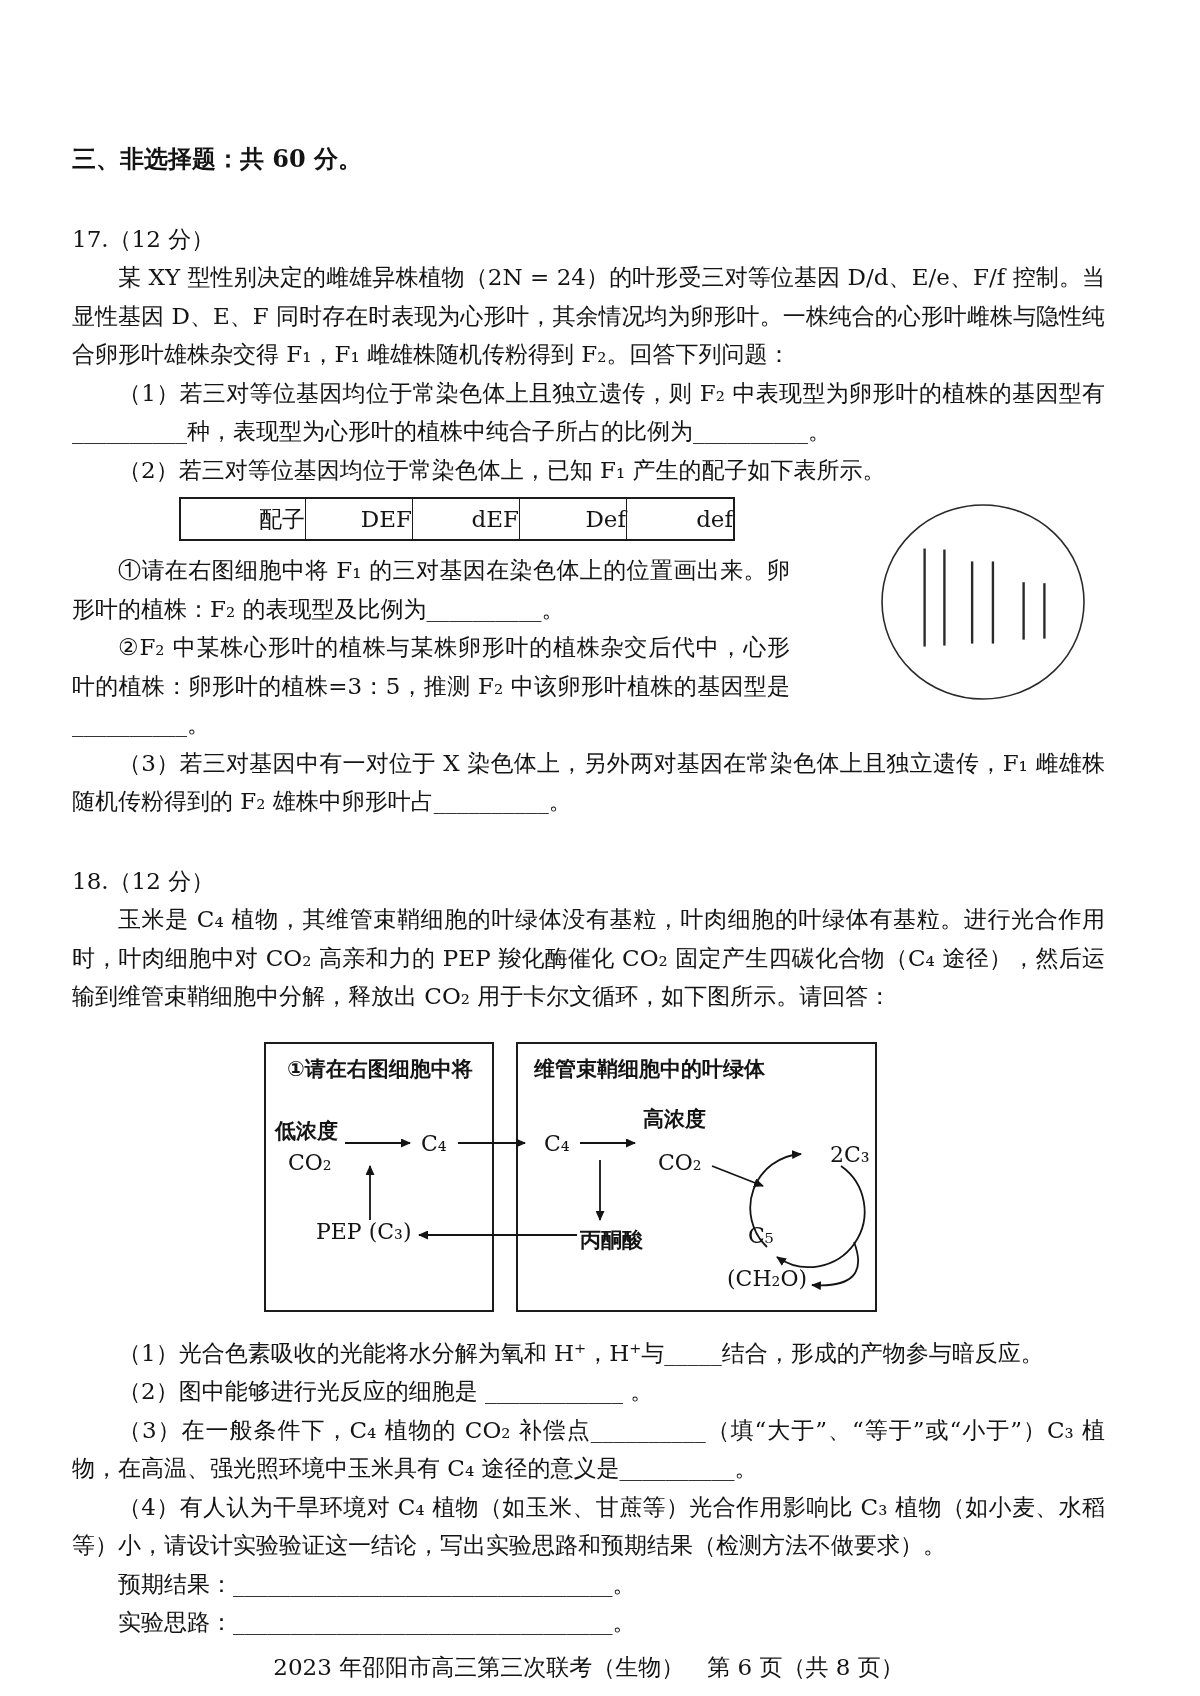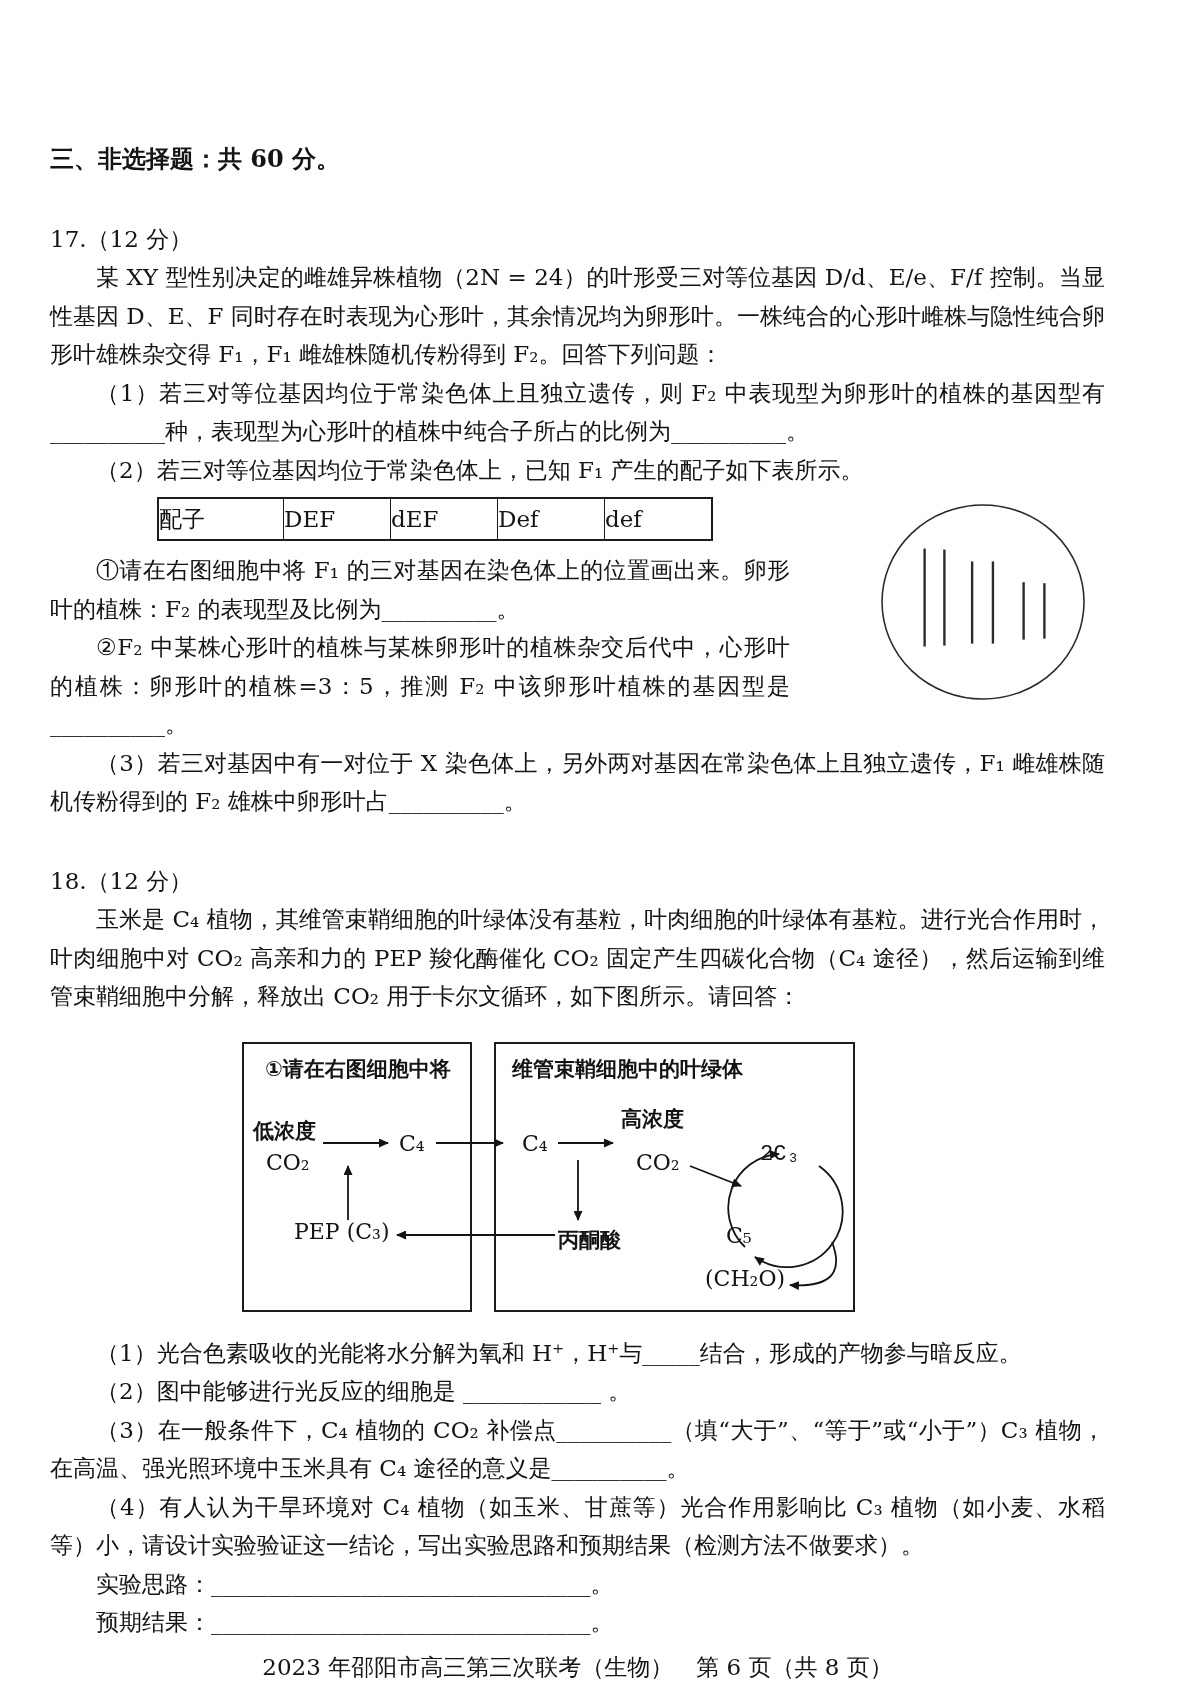--- a/index.html
+++ b/index.html
@@ -1,26 +1,26 @@
 <!DOCTYPE html>
 <html><head>
 <meta charset="utf-8">
 <style>
   html,body{margin:0;padding:0;background:#e8e8e8;}
   .page{
     position:relative;width:1200px;height:1696px;margin:0 auto;background:#ffffff;
     font-family:"DejaVu Serif","Liberation Serif",serif;
     font-size:23px;line-height:38.5px;color:#141414;
-    padding:140px 95px 0 50px;box-sizing:border-box;overflow:hidden;
+    padding:140px 95px 0 72px;box-sizing:border-box;overflow:hidden;
   }
   p{margin:0;text-indent:2em;text-align:justify;}
   .section-heading{font-weight:bold;text-indent:0;font-size:24px;}
   .qnum{text-indent:0;margin-top:41px;}
   
-  table.gametes{border-collapse:collapse;margin:8px 0 10px 107px;text-align:left;border:2.5px solid #1c1c1c;}
+  table.gametes{border-collapse:collapse;margin:8px 0 10px 107px;text-align:right;border:2.5px solid #1c1c1c;}
   table.gametes th,table.gametes td{border:1.5px solid #1c1c1c;height:40px;padding:0;font-weight:normal;font-size:23px;}
   .col-first{width:124px;}
   .col-g{width:106px;}
   
   .cell-figure{float:right;width:210px;height:200px;margin:6px 15px 0 90px;}
   
   .diagram{position:relative;height:282px;margin:26px 0 10px 0;}
   .dbox{position:absolute;border:2px solid #1c1c1c;box-sizing:border-box;background:transparent;}
   .dlabel{position:absolute;white-space:nowrap;line-height:26px;}
   .cnlabel{font-family:"DejaVu Sans","Liberation Sans",sans-serif;font-weight:bold;font-size:21px;}
@@ -104,27 +104,27 @@
 
     <div class="dlabel cnlabel" style="left:203px;top:76px;">低浓度</div>
     <div class="dlabel formula" style="left:216px;top:108px;">CO₂</div>
     <div class="dlabel formula" style="left:349px;top:89px;">C₄</div>
     <div class="dlabel formula" style="left:244px;top:177px;">PEP (C₃)</div>
 
     <div class="dlabel formula" style="left:472px;top:89px;">C₄</div>
     <div class="dlabel cnlabel" style="left:571px;top:64px;">高浓度</div>
     <div class="dlabel formula" style="left:586px;top:108px;">CO₂</div>
     <div class="dlabel cnlabel" style="left:508px;top:185px;">丙酮酸</div>
-    <div class="dlabel formula" style="left:710px;top:100px;font-family:Liberation Mono, monospace;">2C₃</div>
+    <div class="dlabel formula" style="left:758px;top:100px;">2C₃</div>
     <div class="dlabel formula" style="left:676px;top:181px;">C₅</div>
     <div class="dlabel formula" style="left:655px;top:224px;">(CH₂O)</div>
   </div>
 
   <p>（1）光合色素吸收的光能将水分解为氧和 H⁺，H⁺与_____结合，形成的产物参与暗反应。</p>
   <p>（2）图中能够进行光反应的细胞是 ____________ 。</p>
   <p>（3）在一般条件下，C₄ 植物的 CO₂ 补偿点__________（填“大于”、“等于”或“小于”）C₃ 植物，在高温、强光照环境中玉米具有 C₄ 途径的意义是__________。</p>
   <p>（4）有人认为干旱环境对 C₄ 植物（如玉米、甘蔗等）光合作用影响比 C₃ 植物（如小麦、水稻等）小，请设计实验验证这一结论，写出实验思路和预期结果（检测方法不做要求）。</p>
+  <p>预期结果：_________________________________。</p>
   <p>实验思路：_________________________________。</p>
-  <p>预期结果：_________________________________。</p>
 
   <p class="footer">2023 年邵阳市高三第三次联考（生物）　第 6 页（共 8 页）</p>
 
 </div>
 
 </body></html>

